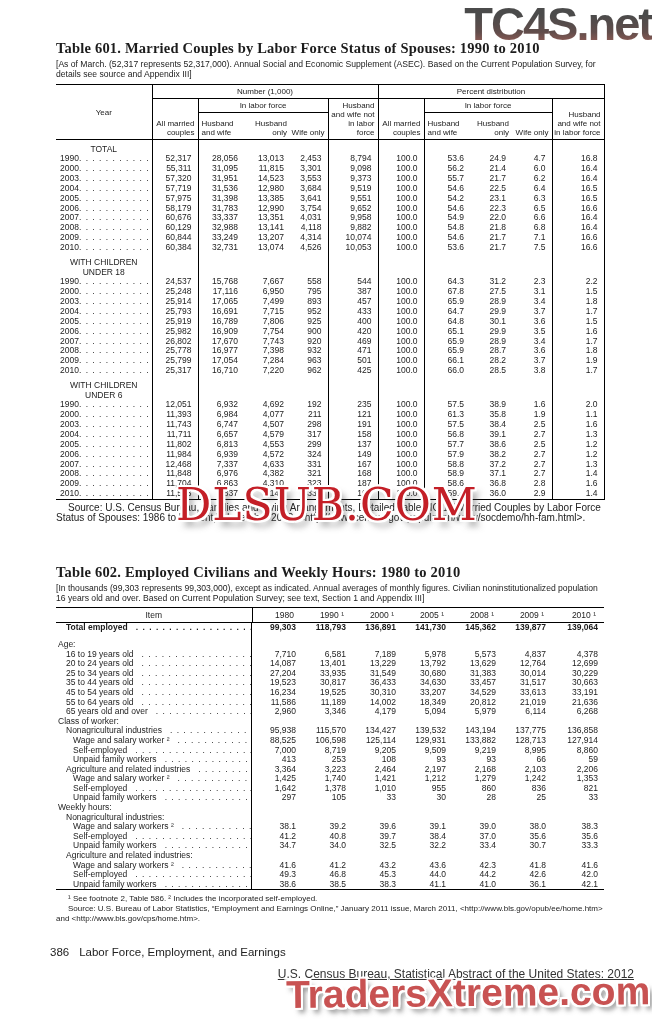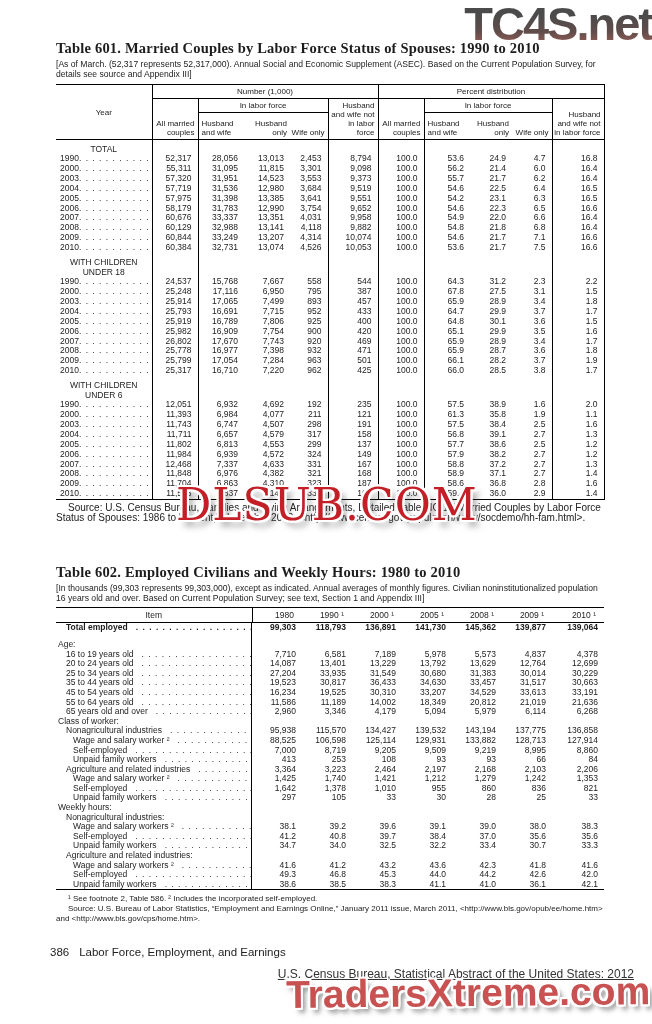--- a/index.html
+++ b/index.html
@@ -853,21 +853,21 @@
               <td class="it i2">
                 <span class="lb">Unpaid family workers</span>
                 <span class="ld">. . . . . . . . . . . . . . . . . . . . . . . . . . . . . . . . . . . . . . . . . . . . . . . . . . . . . . . . . . . . </span>
               </td>
               <td class="v">413</td>
               <td class="v">253</td>
               <td class="v">108</td>
               <td class="v">93</td>
               <td class="v">93</td>
               <td class="v">66</td>
-              <td class="v">84</td>
+              <td class="v">59</td>
             </tr>
             <tr>
               <td class="it i1">
                 <span class="lb">Agriculture and related industries</span>
                 <span class="ld">. . . . . . . . . . . . . . . . . . . . . . . . . . . . . . . . . . . . . . . . . . . . . . . . . . . . . . . . . . . . </span>
               </td>
               <td class="v">3,364</td>
               <td class="v">3,223</td>
               <td class="v">2,464</td>
               <td class="v">2,197</td>

